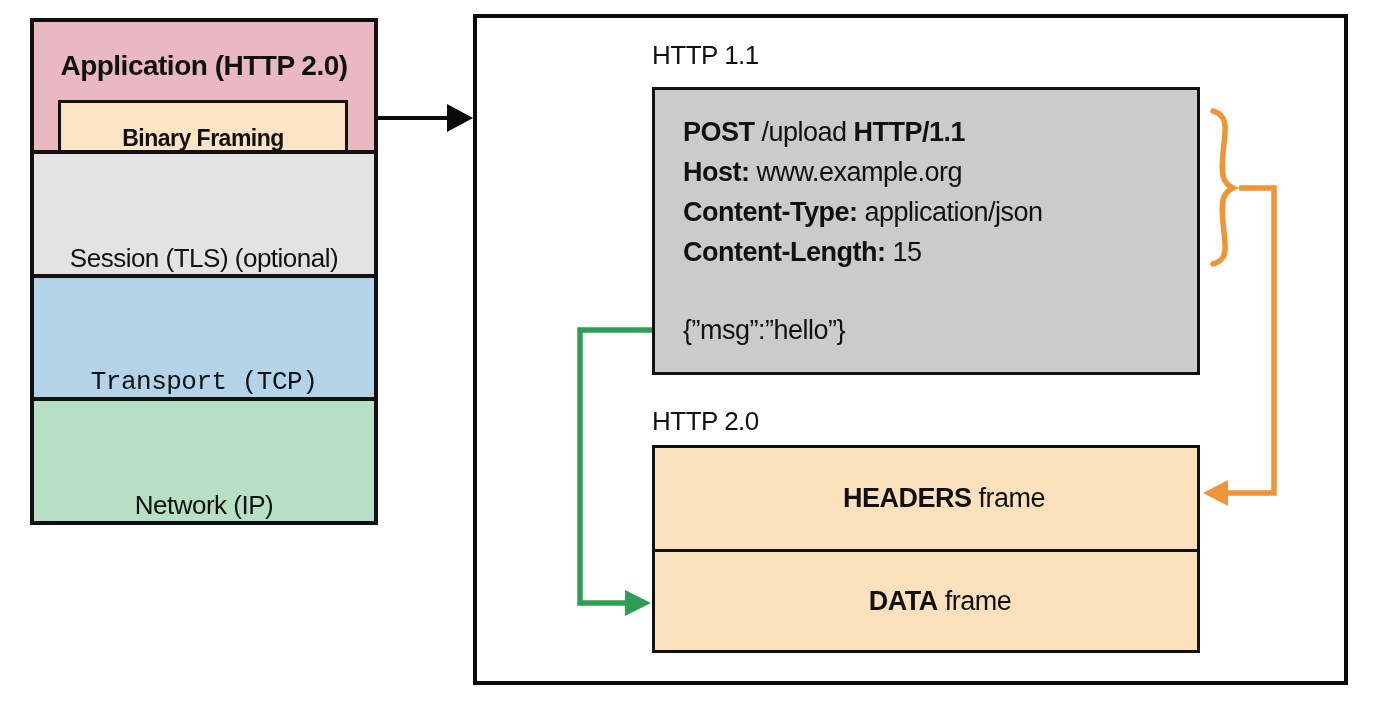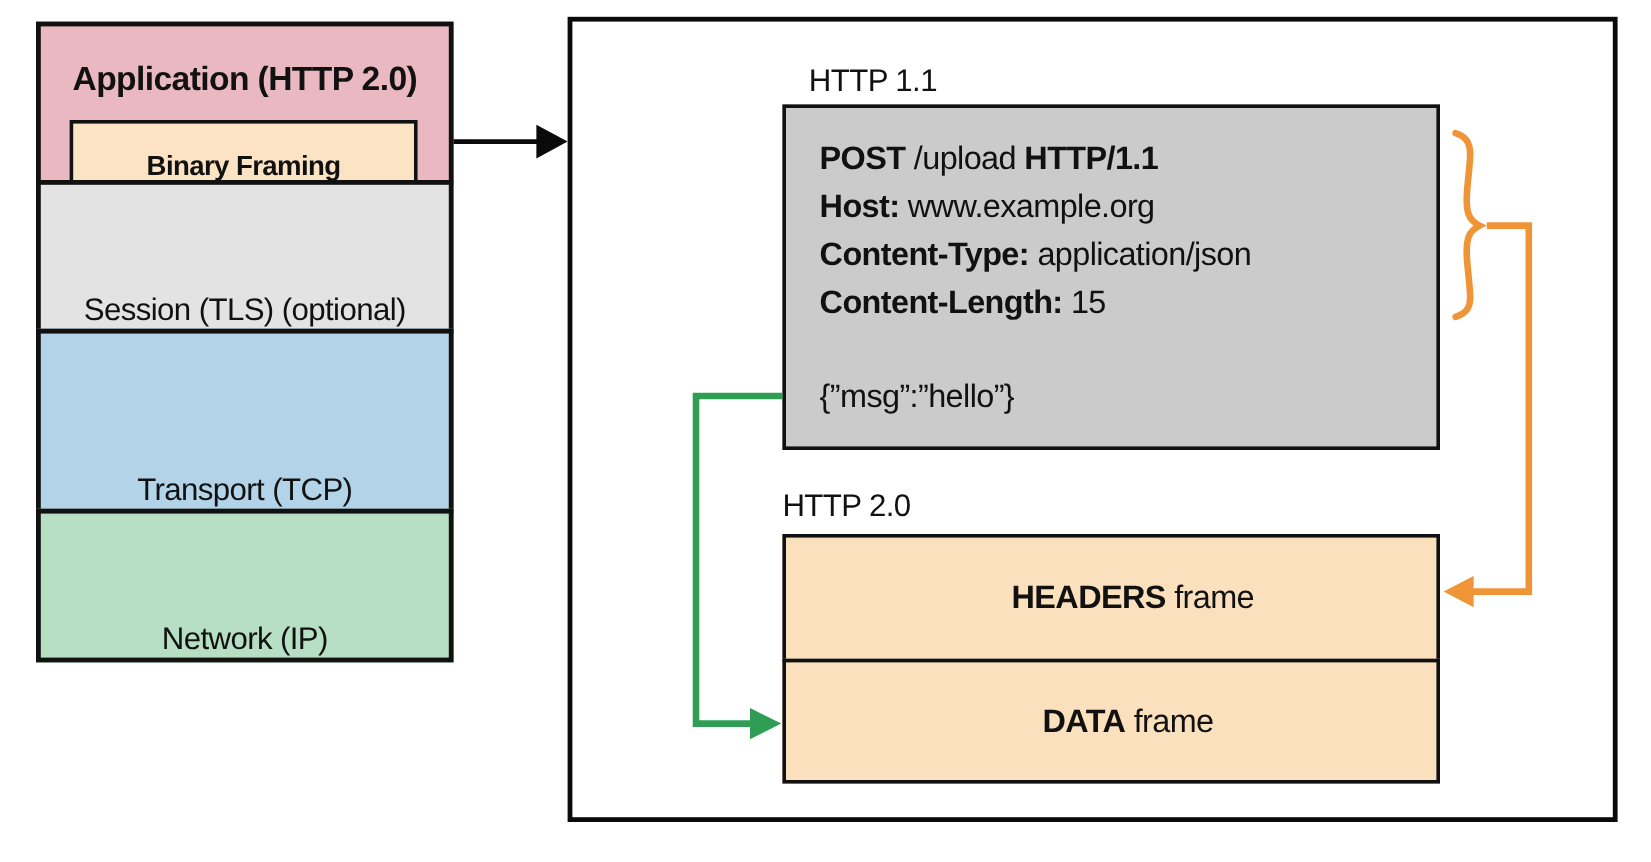--- a/index.html
+++ b/index.html
@@ -31,32 +31,32 @@
     font-weight: 700; font-size: 28px;
   }
   .binary-box {
     position: absolute; left: 24px; top: 78px; width: 290px; height: 76px;
     background: var(--peach, #fce3c4);
     border: 3px solid var(--border, #111);
     display: flex; align-items: center; justify-content: center;
     font-weight: 700; font-size: 23px;
   }
   .layer-session  { height: 128px; background: var(--light-gray, #e3e3e3); }
-  .layer-transport{ height: 154px; background: var(--blue, #b3d4e8); }
+  .layer-transport{ height: 127px; background: var(--blue, #b3d4e8); font-family: Liberation Mono, monospace; }
   .layer-network  { height: 128px; background: var(--green-fill, #b6dfc4); }
 
   
   .detail-panel {
     position: absolute; left: 473px; top: 14px; width: 875px; height: 671px;
     border: 4px solid #0a0a0a; background: #fff;
   }
   .section-label {
     position: absolute; font-size: 26px; font-weight: 400; color: #111;
   }
-  .label-http11 { left: 652px; top: 52px; margin-left: 22px; }
+  .label-http11 { left: 652px; top: 40px; }
   .label-http20 { left: 652px; top: 406px; }
   .request-box {
     position: absolute; left: 652px; top: 87px; width: 548px; height: 288px;
     background: var(--gray-box, #cbcbcb);
     border: 3px solid var(--border, #111);
     padding: 22px 10px 16px 28px;
     font-size: 27px; line-height: 40px;
   }
   .request-box b { font-weight: 700; }
   .request-body { margin-top: 38px; }

